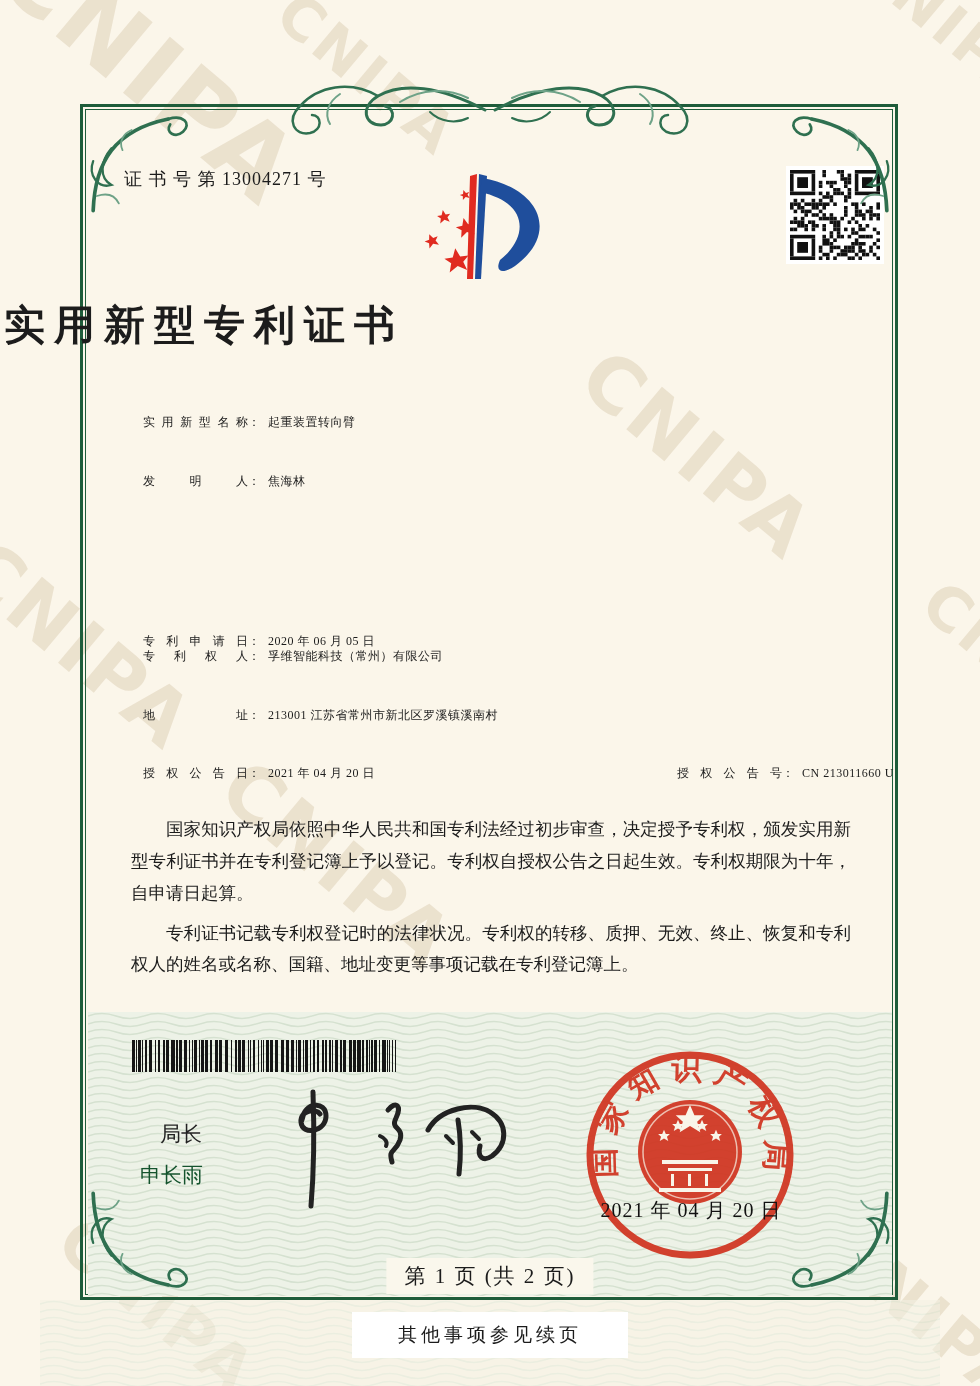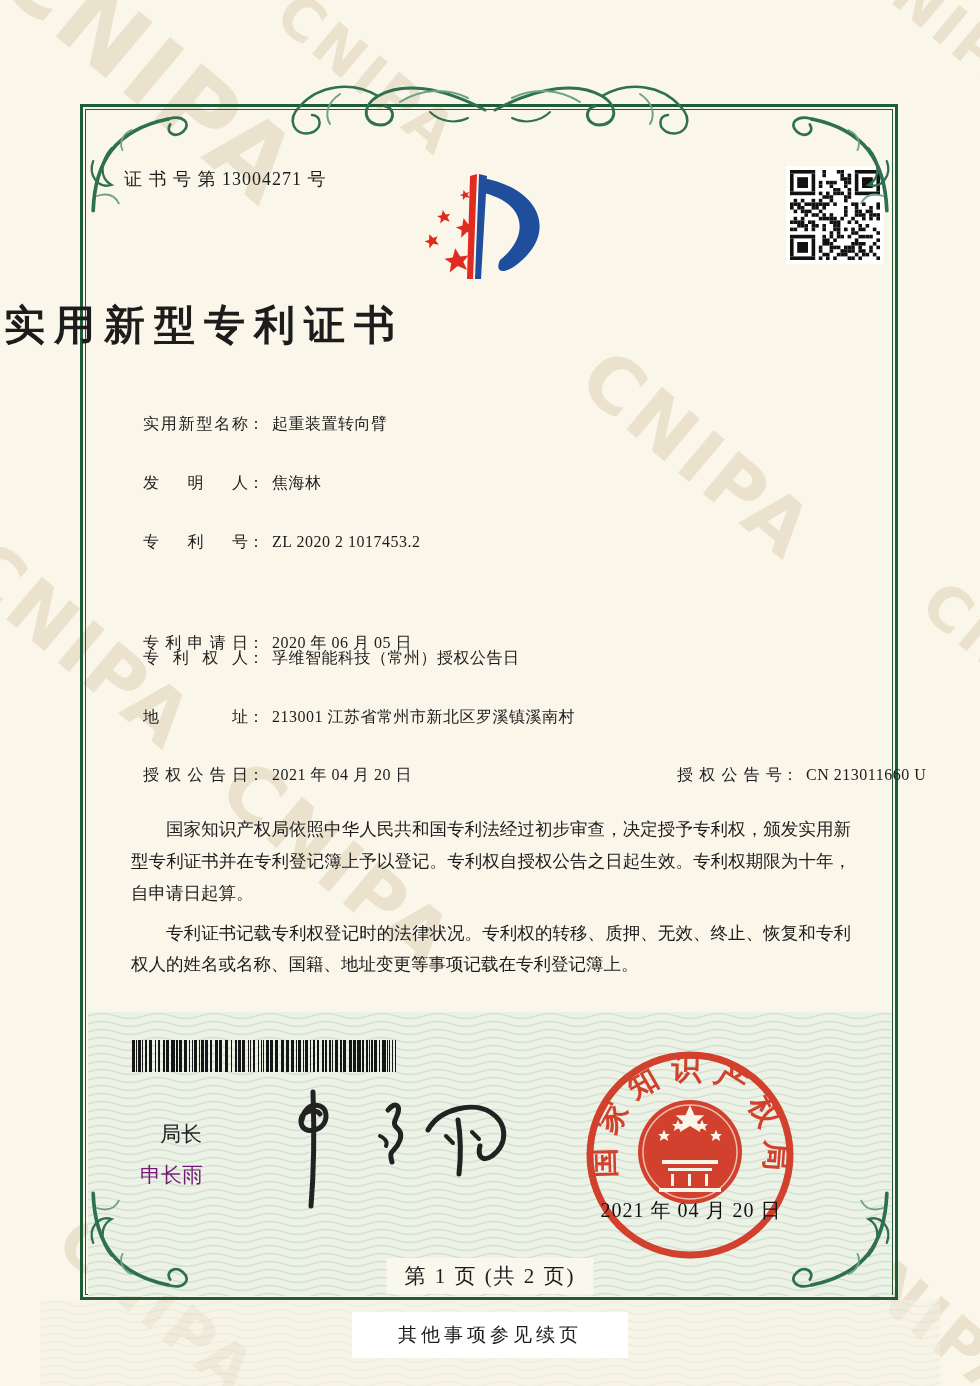--- a/index.html
+++ b/index.html
@@ -28,33 +28,33 @@
   .band{position:absolute; overflow:hidden;}
   
   #cert-no{position:absolute; left:124px; top:167px; font-size:18px; letter-spacing:1px;}
   #qr-box{position:absolute; left:786px; top:166px; width:90px; height:90px; background:#fff; padding:4px;}
   #logo{position:absolute; left:420px; top:158px;}
   #title{
     position:absolute; left:4px; top:298px; width:100%; text-align:left;
     font-size:41px; font-weight:bold; letter-spacing:9px;
   }
   
-  .row{position:absolute; left:143px; font-size:16px; white-space:nowrap;}
+  .row{position:absolute; left:143px; font-size:12px; white-space:nowrap;}
   .flabel{display:inline-block; width:105px; text-align:justify; text-align-last:justify; vertical-align:top;}
   .fcolon{display:inline-block; margin-right:8px;}
   .fvalue{letter-spacing:0.5px;}
   .pair2{position:absolute; left:500px; top:0; white-space:nowrap;}
   .pair2 .flabel{width:105px;margin-left:34px;}
   
   #paras{position:absolute; left:123px; top:806px; width:736px; font-size:17.5px; line-height:1.82; text-align:justify;}
   #paras p{margin:8px; text-indent:2em;}
   
   #barcode{position:absolute; left:132px; top:1040px;}
   #director-title{position:absolute; left:140px; top:1120px; font-family:"Liberation Sans","DejaVu Sans",sans-serif; font-size:21px; color:#222;margin-left:20px;}
-  #director-name{position:absolute; left:140px; top:1161px; font-family:"Liberation Sans","DejaVu Sans",sans-serif; font-size:21px; color:#701a75;}
+  #director-name{position:absolute; left:140px; top:1161px; font-family:"Liberation Sans","DejaVu Sans",sans-serif; font-size:21px; color:#14532d;}
   #signature{position:absolute; left:268px; top:1080px;}
   #seal{position:absolute; left:583px; top:1048px;}
   #seal-date{
     position:absolute; left:585px; top:1197px; width:212px; text-align:center;
     font-size:20px; letter-spacing:1px; color:#111; z-index:6;
   }
   #page-info{
     position:absolute; left:50%; transform:translateX(-50%); top:1258px;
     background:#faf7ec; padding:4px 18px; font-size:21px; letter-spacing:2px; z-index:4;
   }
@@ -376,28 +376,25 @@
   </div>
 
   <div id="title">实用新型专利证书</div>
 
   <div class="row" style="top:414px;">
     <span class="flabel">实用新型名称</span><span class="fcolon">：</span><span class="fvalue">起重装置转向臂</span>
   </div>
   <div class="row" style="top:473px;">
     <span class="flabel">发明人</span><span class="fcolon">：</span><span class="fvalue">焦海林</span>
   </div>
-  <div class="row" style="top:532px;">
-    <span class="flabel">专利号</span><span class="fcolon">：</span><span class="fvalue">ZL 2020 2 1017453.2</span>
-  </div>
   <div class="row" style="top:590px;margin-top:43px;">
     <span class="flabel">专利申请日</span><span class="fcolon">：</span><span class="fvalue">2020 年 06 月 05 日</span>
   </div>
   <div class="row" style="top:648px;">
-    <span class="flabel">专利权人</span><span class="fcolon">：</span><span class="fvalue">孚维智能科技（常州）授权公告日</span>
+    <span class="flabel">专利权人</span><span class="fcolon">：</span><span class="fvalue">孚维智能科技（常州）有限公司</span>
   </div>
   <div class="row" style="top:707px;">
     <span class="flabel">地址</span><span class="fcolon">：</span><span class="fvalue">213001 江苏省常州市新北区罗溪镇溪南村</span>
   </div>
   <div class="row" style="top:765px; right:16px;">
     <span class="flabel">授权公告日</span><span class="fcolon">：</span><span class="fvalue">2021 年 04 月 20 日</span>
     <span class="pair2">
       <span class="flabel">授权公告号</span><span class="fcolon">：</span><span class="fvalue">CN 213011660 U</span>
     </span>
   </div>

